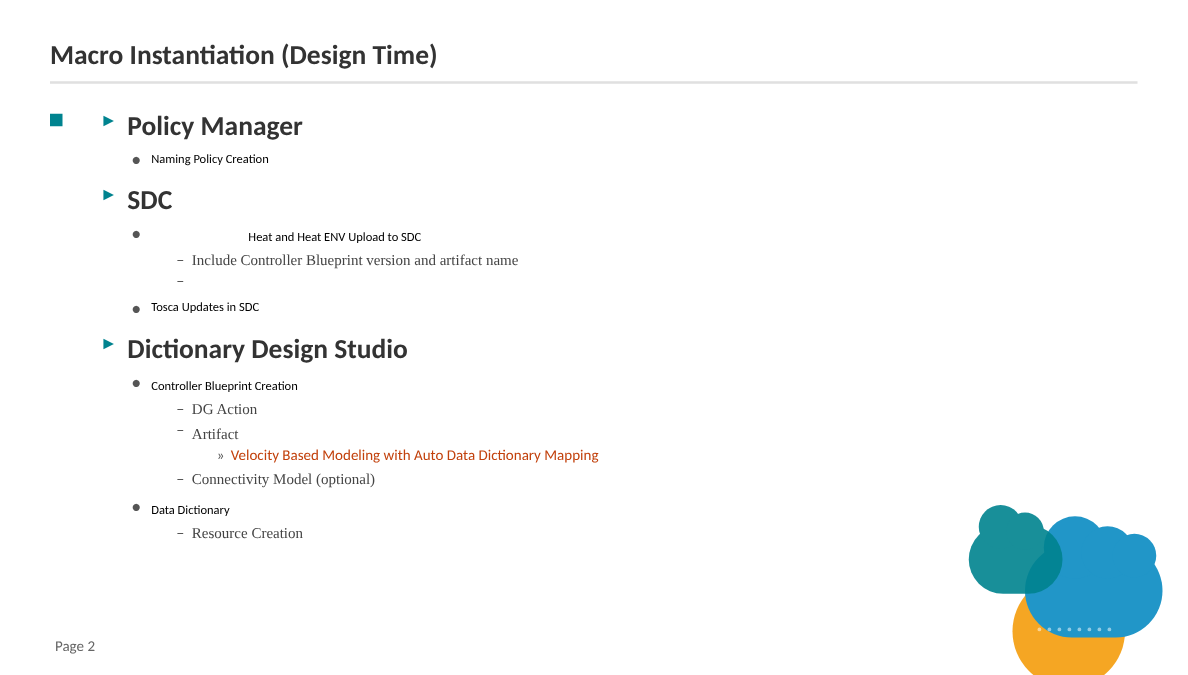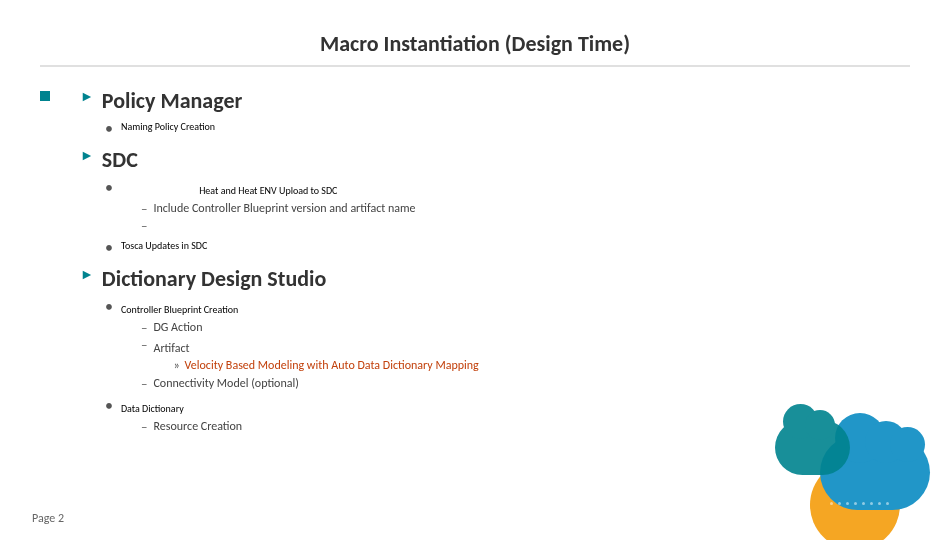--- a/index.html
+++ b/index.html
@@ -21,21 +21,20 @@
       padding: 30px 40px 20px 40px;
     }
 
     .page-title {
       font-size: 22px;
       font-weight: 600;
       color: #333333;
       margin-bottom: 20px;
       padding-bottom: 8px;
       border-bottom: 2px solid #e0e0e0;
-      text-align: center;
     }
 
     .content-area {
       display: flex;
       flex-direction: row;
     }
 
     .bullet-square {
       display: inline-block;
       width: 10px;
@@ -127,20 +126,21 @@
     .dash {
       color: #555;
       font-size: 13px;
       margin-right: 6px;
       flex-shrink: 0;
     }
 
     .dash-label {
       font-size: 12px;
       color: #444444;
+      font-family: Liberation Serif, serif;
     }
 
     .sub-dash-list {
       list-style: none;
       padding-left: 20px;
       margin-top: 2px;
     }
 
     .sub-dash-item {
       display: flex;
@@ -165,21 +165,21 @@
       bottom: 0;
       right: 0;
       width: 200px;
       height: 160px;
       overflow: hidden;
     }
 
     .page-number {
       position: absolute;
       bottom: 15px;
-      left: 32px;
+      left: 44px;
       font-size: 12px;
       color: #666;
     }
   </style>
 </head>
 <body>
 
 <div class="page-container">
 
   <div class="page-title">Macro Instantiation (Design Time)</div>

